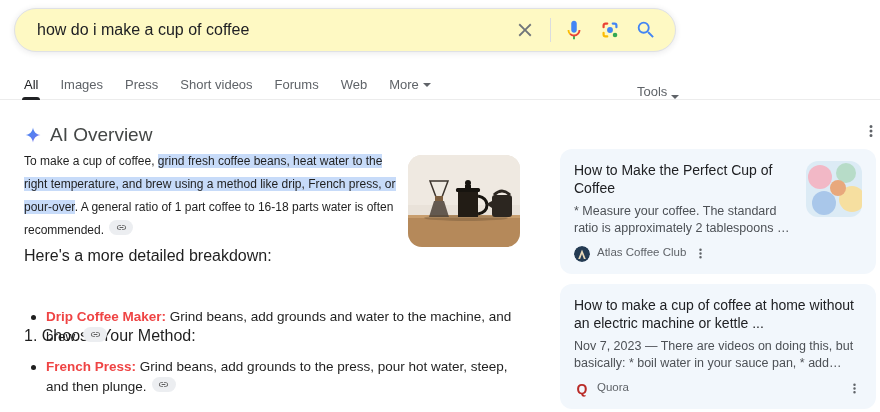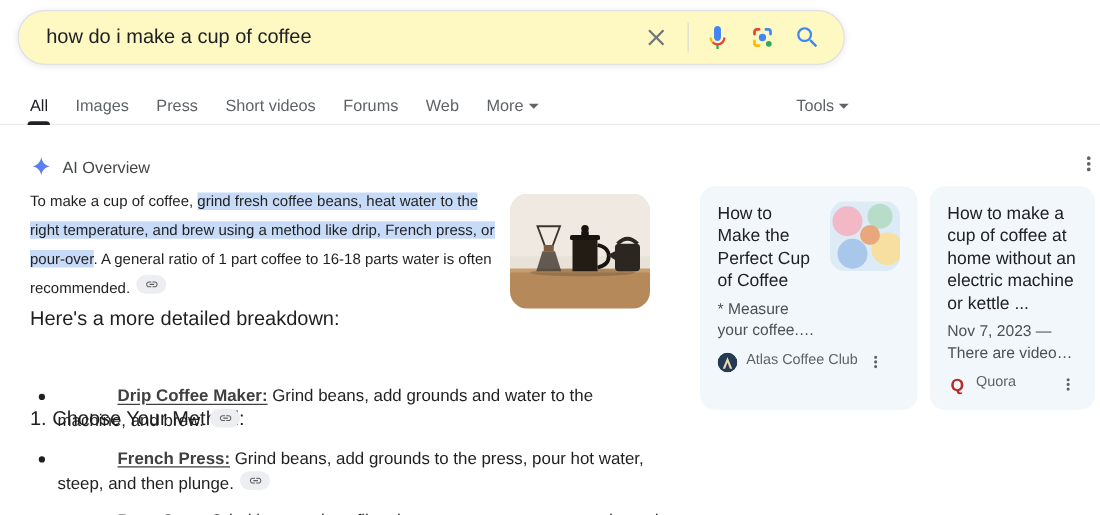--- a/index.html
+++ b/index.html
@@ -27,41 +27,41 @@
   }
   .sb-btn{width:26px;height:26px;display:flex;align-items:center;justify-content:center;cursor:pointer;margin-left:10px;flex-shrink:0;}
   .sb-divider{width:1px;height:24px;background:#dadce0;margin-left:12px;flex-shrink:0;}
   
   .tabbar{position:absolute;top:70px;left:0;width:880px;height:30px;border-bottom:1px solid #ececec;}
   .tabbar-inner{display:flex;align-items:center;height:100%;padding-left:24px;gap:22px;font-size:13px;color:#5f6368;}
   .tab{display:flex;align-items:center;height:100%;position:relative;cursor:pointer;white-space:nowrap;}
   .tab.active{color:#202124;}
   .tab.active::after{content:"";position:absolute;bottom:-1px;left:-2px;right:-2px;height:3px;background:#202124;border-radius:3px 3px 0 0;}
   .caret{width:0;height:0;border-left:4px solid transparent;border-right:4px solid transparent;border-top:4px solid #5f6368;display:inline-block;margin-left:4px;}
-  .tools{position:absolute;left:637px;top:0;height:100%;display:flex;align-items:center;color:#5f6368;cursor:pointer;font-size:13px;}
+  .tools{position:absolute;left:637px;top:0;height:100%;display:flex;align-items:flex-end;color:#5f6368;cursor:pointer;font-size:13px;}
   
   .ai-header{position:absolute;top:124px;left:24px;display:flex;align-items:center;gap:8px;}
-  .ai-label{font-size:13px;color:#444746;}
+  .ai-label{font-size:19px;color:#444746;}
   .kebab-top{position:absolute;left:862px;top:122px;cursor:pointer;}
   .para{position:absolute;top:150px;left:24px;width:384px;font-size:12px;line-height:23px;color:#1f1f1f;}
   .hl{background:var(--highlight,#c7dbf9);}
   .cite{
     display:inline-flex;align-items:center;justify-content:center;
     width:24px;height:15px;border-radius:8px;background:#eceef1;
     margin-left:5px;vertical-align:1px;cursor:pointer;
   }
   .heading1{position:absolute;top:247px;left:24px;font-size:16px;color:#1f1f1f;}
   .heading2{position:absolute;top:283px;left:24px;font-size:16px;color:#1f1f1f;margin-top:44px;}
   .bullets{position:absolute;top:307px;left:24px;width:505px;margin:0;padding:0;list-style:none;}
   .bullets li{position:relative;padding-left:22px;margin-bottom:10px;font-size:13.5px;line-height:20px;color:#1f1f1f;}
   .bullets li::before{content:"";position:absolute;left:7px;top:8px;width:5px;height:5px;border-radius:50%;background:#1f1f1f;}
-  .term{font-weight:700;text-decoration:underline;text-underline-offset:2px;color:#404040;cursor:pointer;margin-left:48px;}
+  .term{font-weight:700;text-underline-offset:2px;color:#ef4444;cursor:pointer;}
   .hero{position:absolute;left:408px;top:155px;width:112px;height:92px;border-radius:14px;overflow:hidden;cursor:pointer;}
   
-  .cards{position:absolute;left:560px;top:149px;width:316px;display:flex;flex-direction:row;gap:10px;}
+  .cards{position:absolute;left:560px;top:149px;width:316px;display:flex;flex-direction:column;gap:10px;}
   .card{background:var(--card_bg,#f2f7fc);border-radius:12px;padding:12px 14px;cursor:pointer;}
   .card-main{display:flex;gap:12px;}
   .card-text{flex:1;min-width:0;}
   .card-title{font-size:14px;line-height:18px;color:#202124;}
   .card-snippet{
     margin-top:6px;font-size:12.5px;line-height:17px;color:#4d5156;
     display:-webkit-box;-webkit-line-clamp:2;-webkit-box-orient:vertical;overflow:hidden;
   }
   .thumb{width:56px;height:56px;border-radius:12px;overflow:hidden;flex-shrink:0;}
   .source-row{display:flex;align-items:flex-start;gap:7px;margin-top:9px;}

